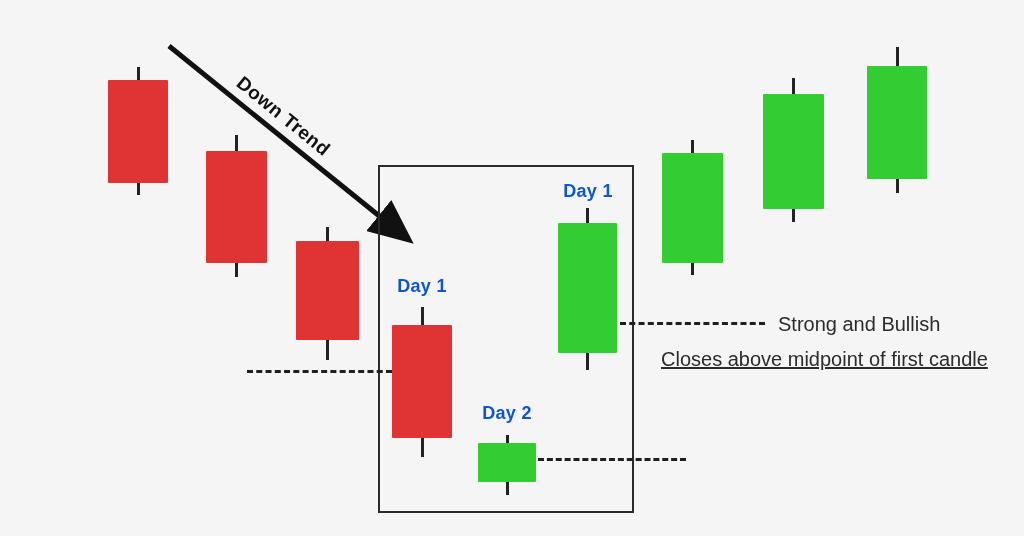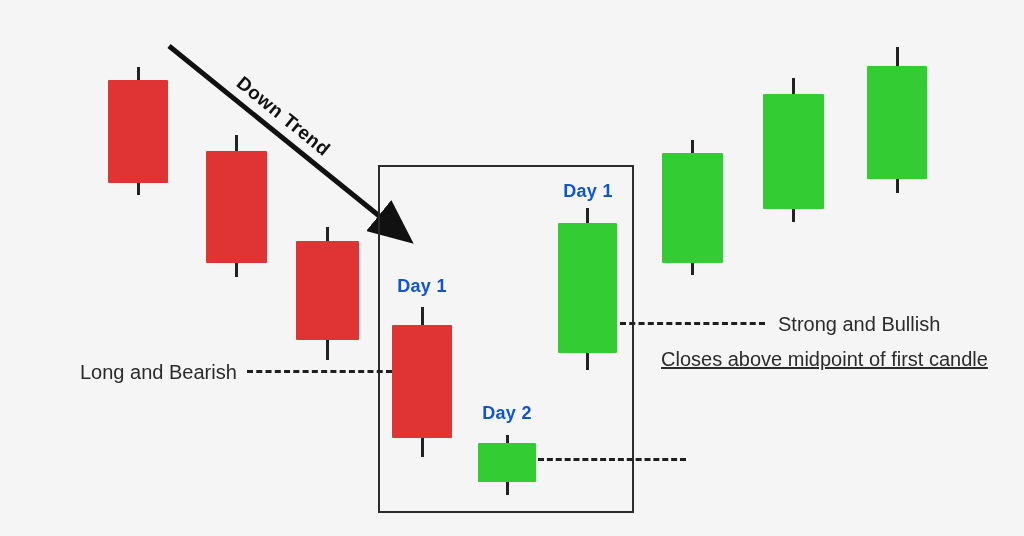--- a/index.html
+++ b/index.html
@@ -118,17 +118,16 @@
     </div>
 
   <div class="day-label" style="left:387px; top:276px;">Day 1</div>
   <div class="day-label" style="left:472px; top:403px;">Day 2</div>
   <div class="day-label" style="left:553px; top:181px;">Day 1</div>
 
   <div class="dash" style="left:247px; top:370px; width:145px;"></div>
   <div class="dash" style="left:620px; top:322px; width:145px;"></div>
   <div class="dash" style="left:538px; top:458px; width:148px;"></div>
 
-  <div class="note" style="left:80px; top:361px;">Long and Bearish</div>
   <div class="note" style="left:778px; top:313px;">Strong and Bullish</div>
   <div class="note" style="left:661px; top:348px;text-decoration:underline;">Closes above midpoint of first candle</div>
 
 </div>
 
 </body></html>

